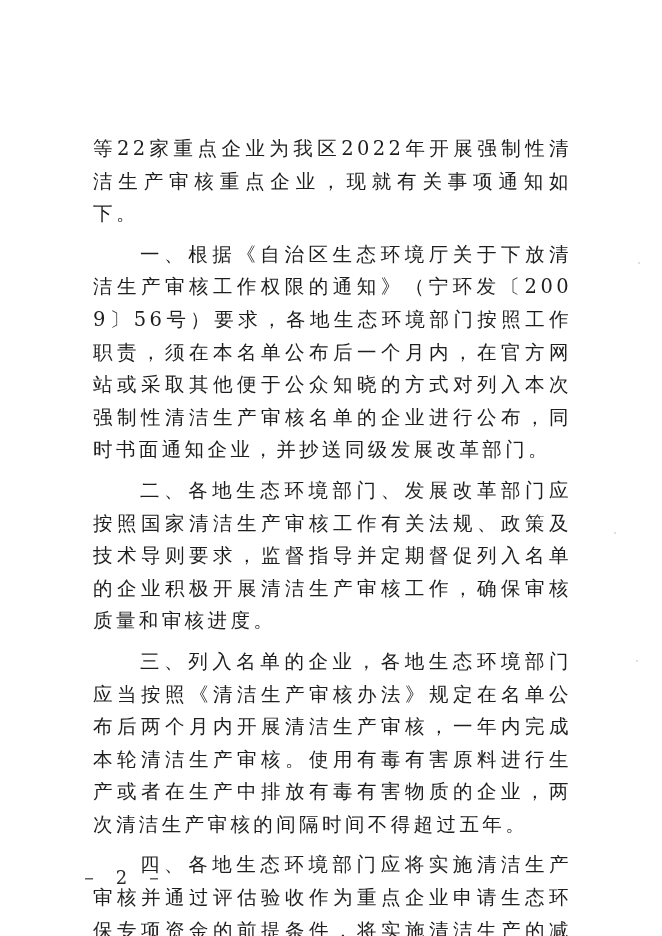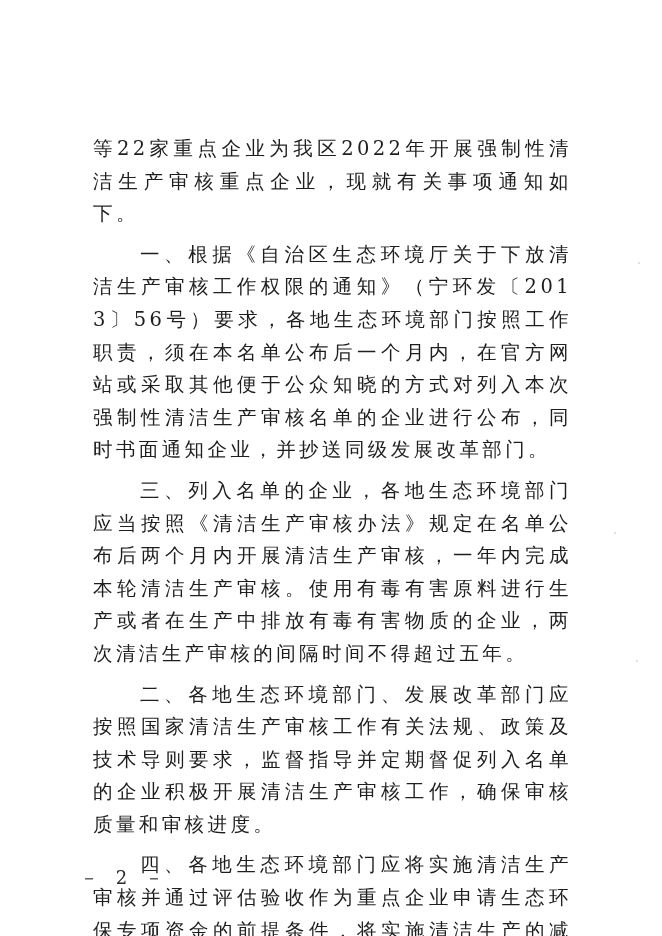--- a/index.html
+++ b/index.html
@@ -40,23 +40,23 @@
       width: 2px; height: 2px;
       background: #d6d6d6;
       border-radius: 1px;
     }
   </style>
 </head>
 <body>
 
 <div class="page">
   <p class="para">等22家重点企业为我区2022年开展强制性清洁生产审核重点企业，现就有关事项通知如下。</p>
-  <p class="para indent">一、根据《自治区生态环境厅关于下放清洁生产审核工作权限的通知》（宁环发〔2013〕56号）要求，各地生态环境部门按照工作职责，须在本名单公布后一个月内，在官方网站或采取其他便于公众知晓的方式对列入本次强制性清洁生产审核名单的企业进行公布，同时书面通知企业，并抄送同级发展改革部门。</p>
+  <p class="para indent">一、根据《自治区生态环境厅关于下放清洁生产审核工作权限的通知》（宁环发〔2009〕56号）要求，各地生态环境部门按照工作职责，须在本名单公布后一个月内，在官方网站或采取其他便于公众知晓的方式对列入本次强制性清洁生产审核名单的企业进行公布，同时书面通知企业，并抄送同级发展改革部门。</p>
+  <p class="para indent">二、各地生态环境部门、发展改革部门应按照国家清洁生产审核工作有关法规、政策及技术导则要求，监督指导并定期督促列入名单的企业积极开展清洁生产审核工作，确保审核质量和审核进度。</p>
   <p class="para indent">三、列入名单的企业，各地生态环境部门应当按照《清洁生产审核办法》规定在名单公布后两个月内开展清洁生产审核，一年内完成本轮清洁生产审核。使用有毒有害原料进行生产或者在生产中排放有毒有害物质的企业，两次清洁生产审核的间隔时间不得超过五年。</p>
-  <p class="para indent">二、各地生态环境部门、发展改革部门应按照国家清洁生产审核工作有关法规、政策及技术导则要求，监督指导并定期督促列入名单的企业积极开展清洁生产审核工作，确保审核质量和审核进度。</p>
   <p class="para indent">四、各地生态环境部门应将实施清洁生产审核并通过评估验收作为重点企业申请生态环保专项资金的前提条件，将实施清洁生产的减污绩效作为核算重点企业主要污染物总量减排数据的重要依据。</p>
 
 </div>
 
 <div class="page-number">－ 2 －</div>
 
 <div class="speck" style="left:638px; top:262px;"></div>
 <div class="speck" style="left:636px; top:660px;"></div>
 <div class="speck" style="left:614px; top:532px;"></div>
 

